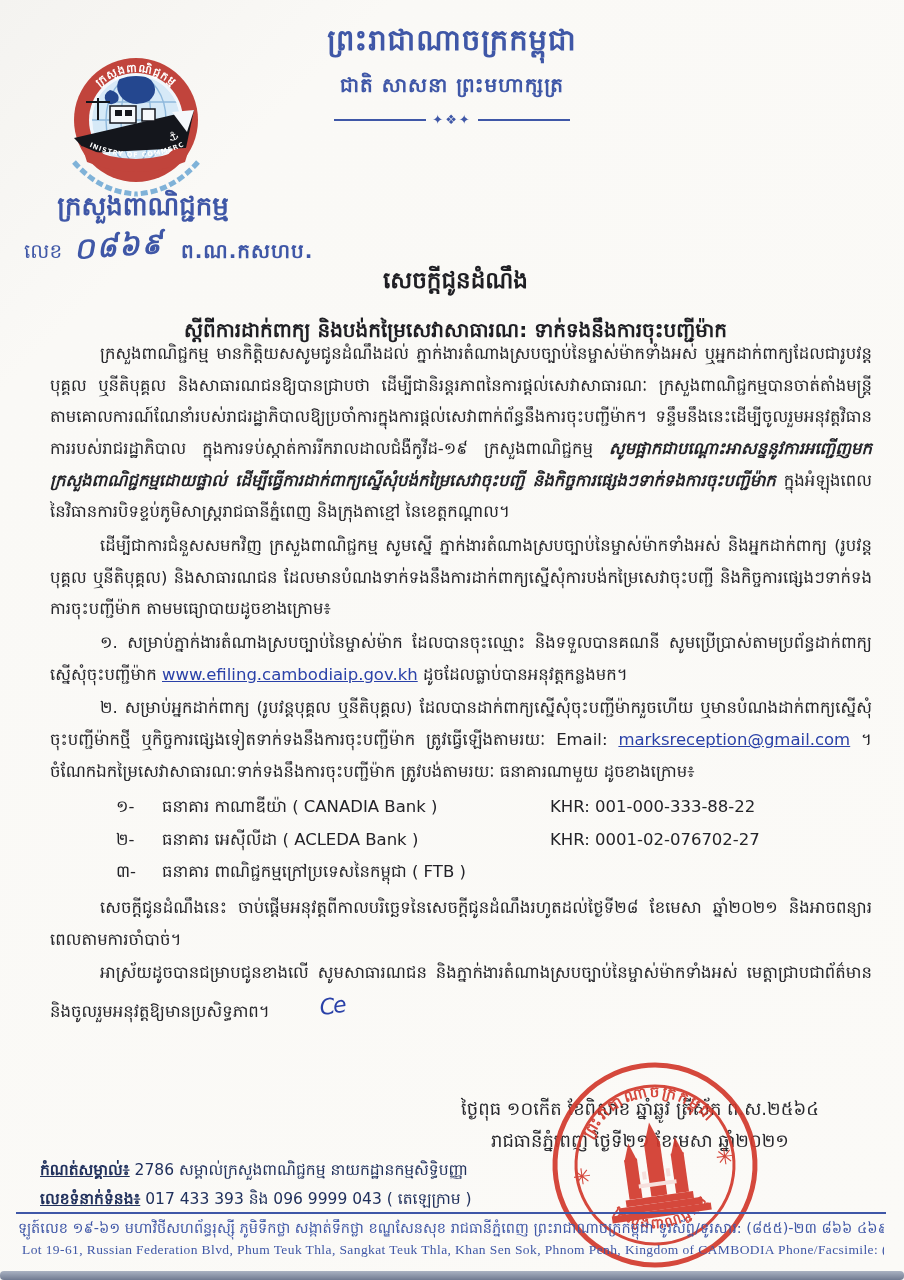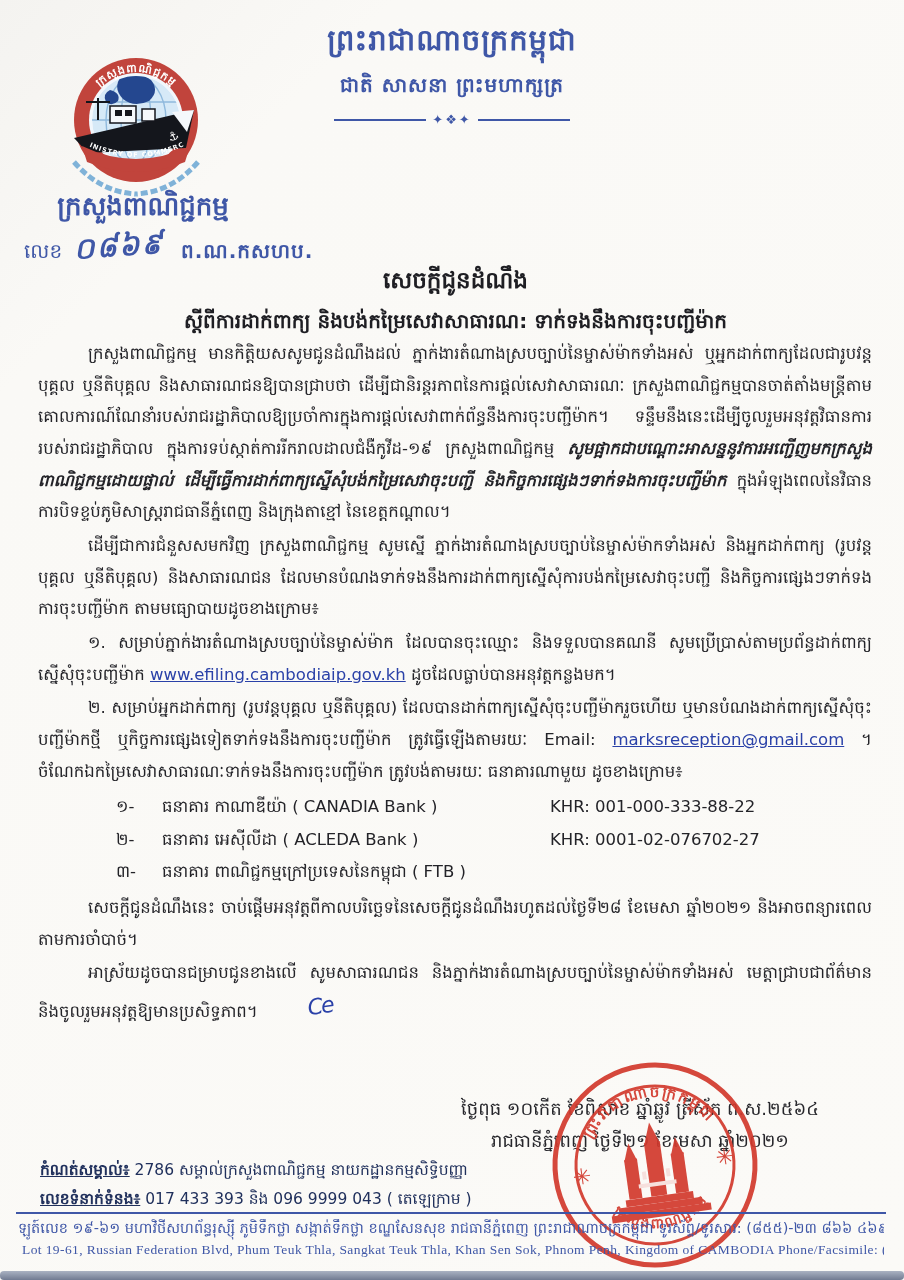--- a/index.html
+++ b/index.html
@@ -21,25 +21,25 @@
   
   .ministry-name{position:absolute;left:18px;top:190px;width:250px;text-align:center;
     font-size:26px;font-weight:bold;color:#3f57a7;}
   .ref-line{position:absolute;left:24px;top:230px;width:290px;color:#3f57a7;font-size:20px;white-space:nowrap;}
   .ref-number{display:inline-block;font-size:29px;font-style:italic;transform:rotate(-4deg) translateY(-2px);
     margin:0 10px 0 6px;font-weight:bold;letter-spacing:2px;}
   .ref-suffix{font-weight:bold;letter-spacing:1px;}
   
   .title-block{position:absolute;top:266px;left:0;right:0;text-align:center;color:#1e1e23;padding-left:7px;}
   .doc-title{font-size:23px;font-weight:bold;}
-  .doc-subtitle{font-size:20px;font-weight:bold;margin-top:9px;}
+  .doc-subtitle{font-size:20px;font-weight:bold;margin-top:18px;}
   
   .body-text{position:absolute;top:338px;left:38px;right:32px;font-size:16.5px;line-height:1.92;
     text-align:justify;color:#232328;}
-  .body-text p{margin:0 0 2px 0;text-indent:50px;}
+  .body-text p{margin:0 0 2px 12px;text-indent:50px;}
   .em-bi{font-weight:bold;font-style:italic;}
   a.doclink{color:#2a41a8;text-decoration:underline;cursor:pointer;}
   .bank-table{margin:4px 0 4px 78px;}
   .bank-row{display:grid;grid-template-columns:46px 1fr 322px;align-items:baseline;line-height:1.95;}
   .bank-no{color:#232328;}
   .bank-acct{white-space:nowrap;}
   .sig-mark{color:#2a41a8;font-style:italic;font-size:22px;letter-spacing:-2px;display:inline-block;transform:rotate(-8deg);}
   
   .date-block{position:absolute;top:1093px;left:400px;width:480px;text-align:center;
     font-size:18px;line-height:1.8;color:#26262b;}

